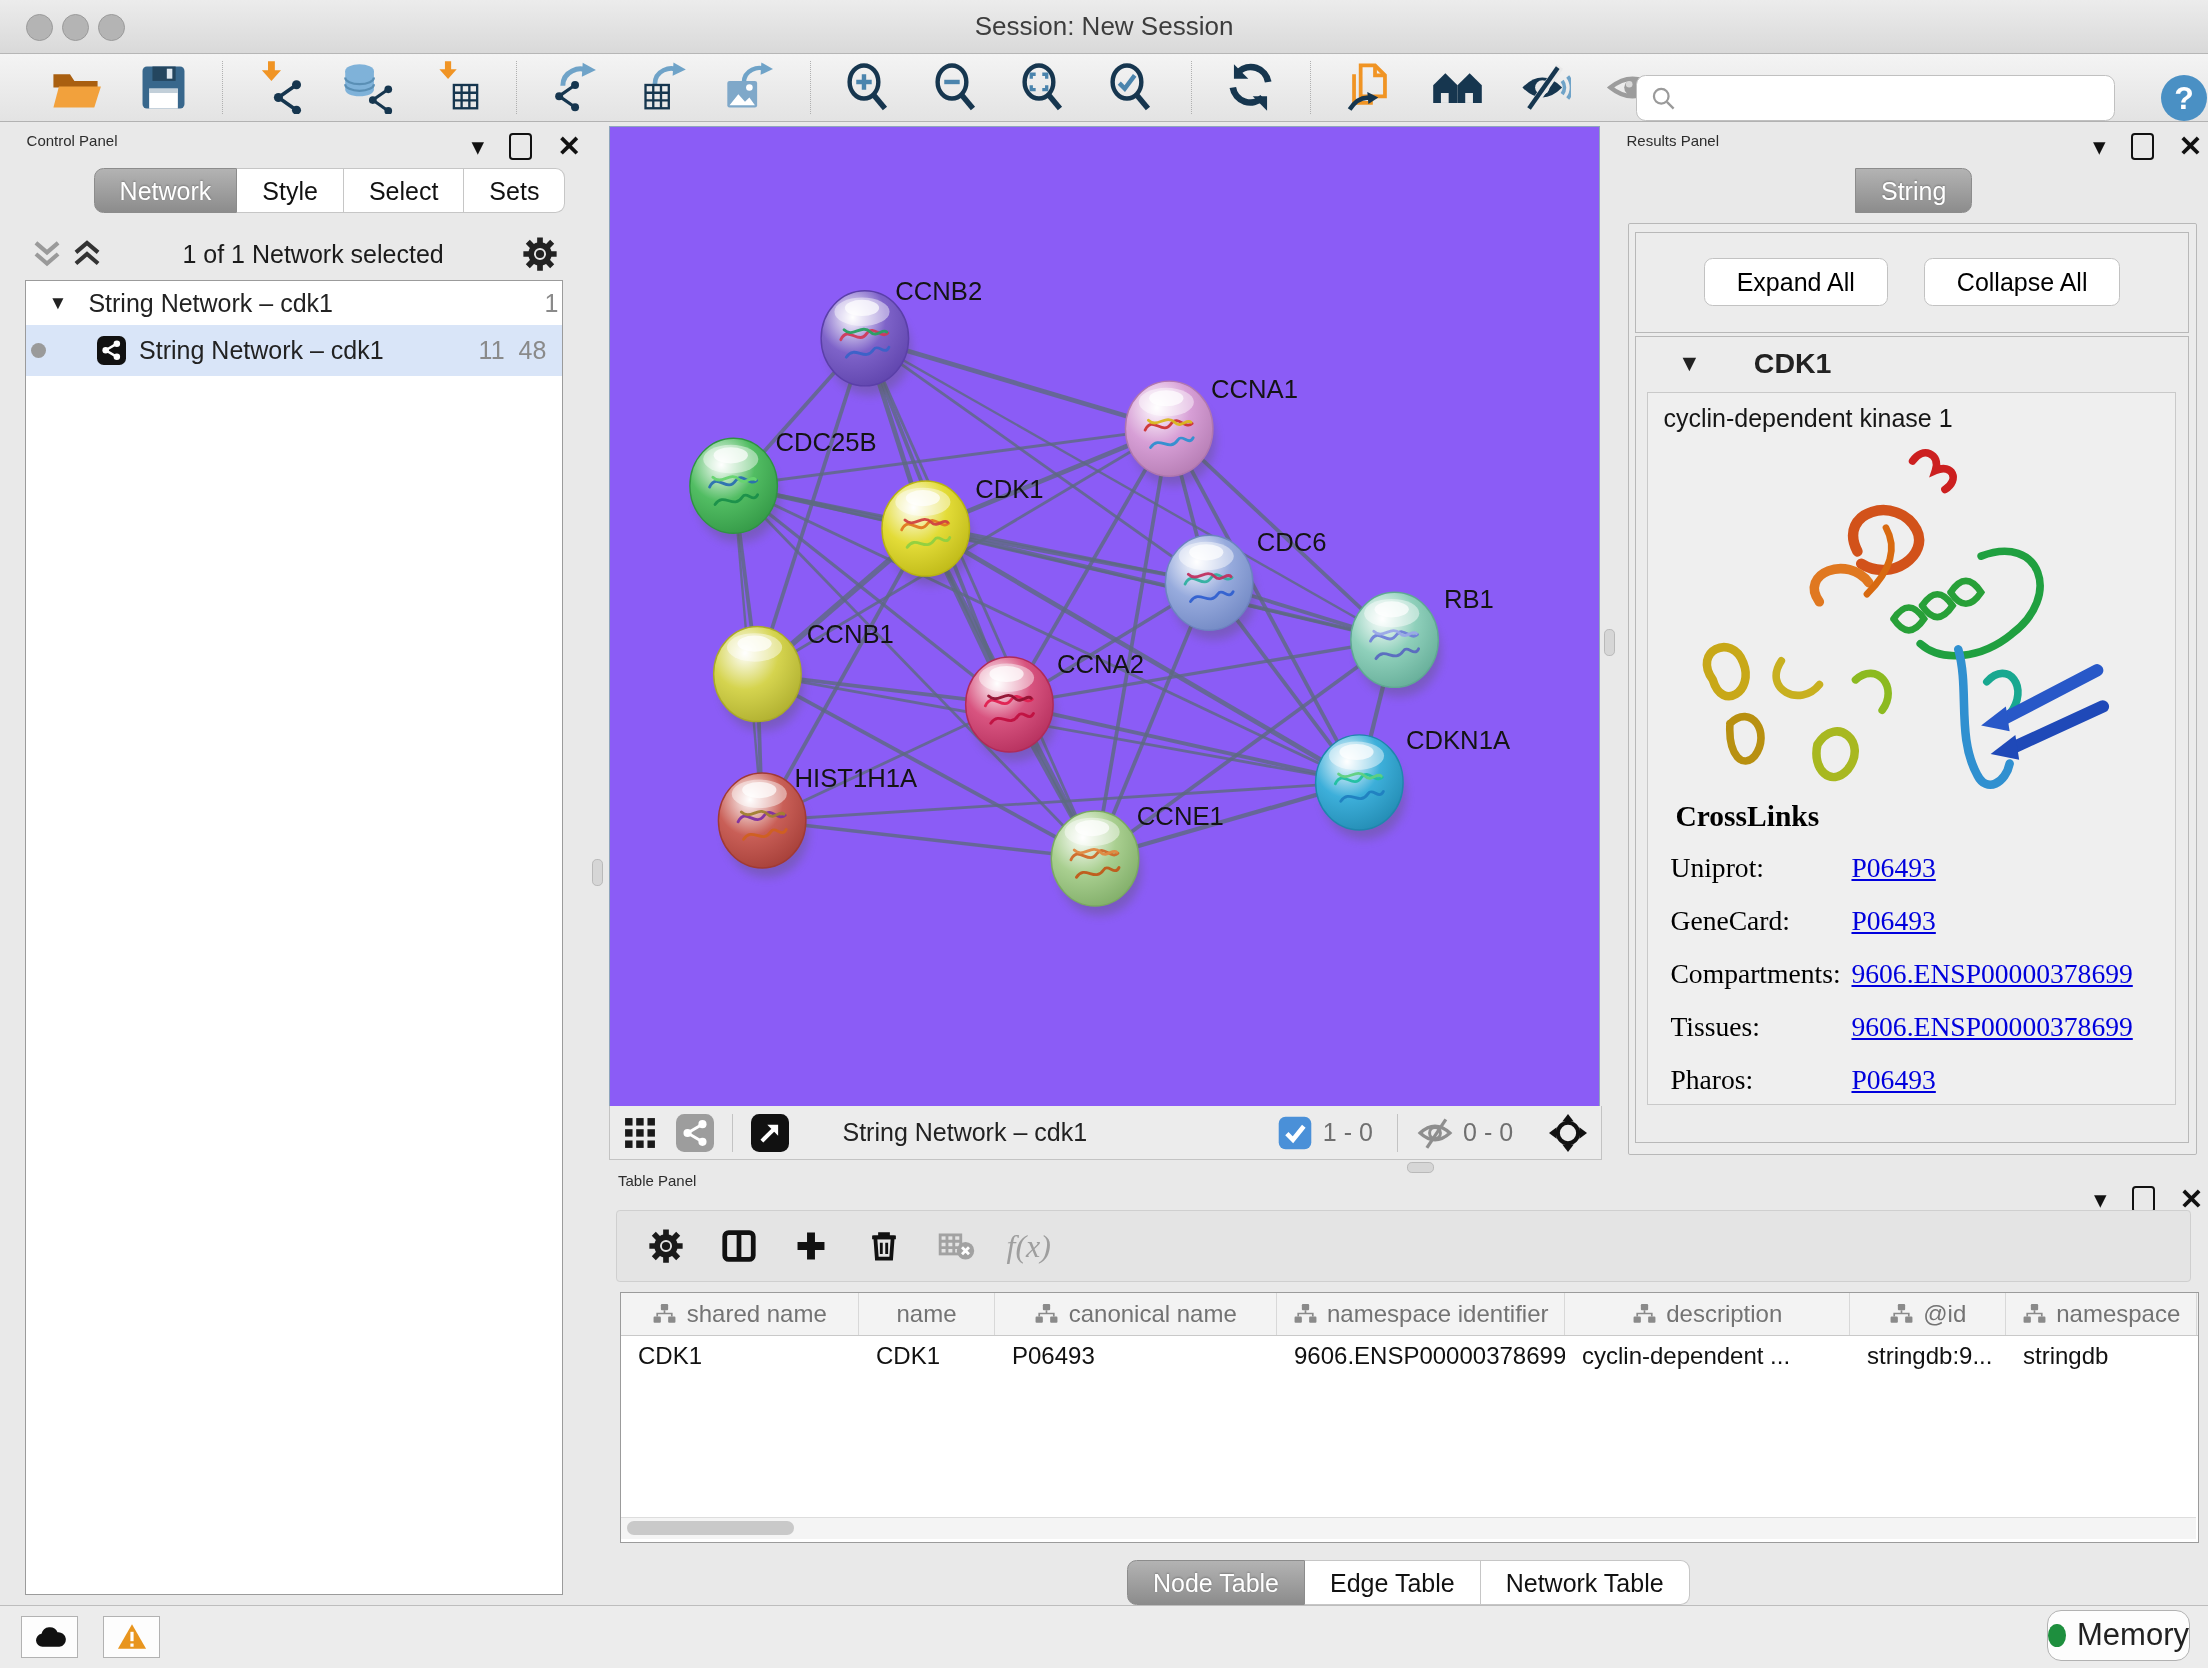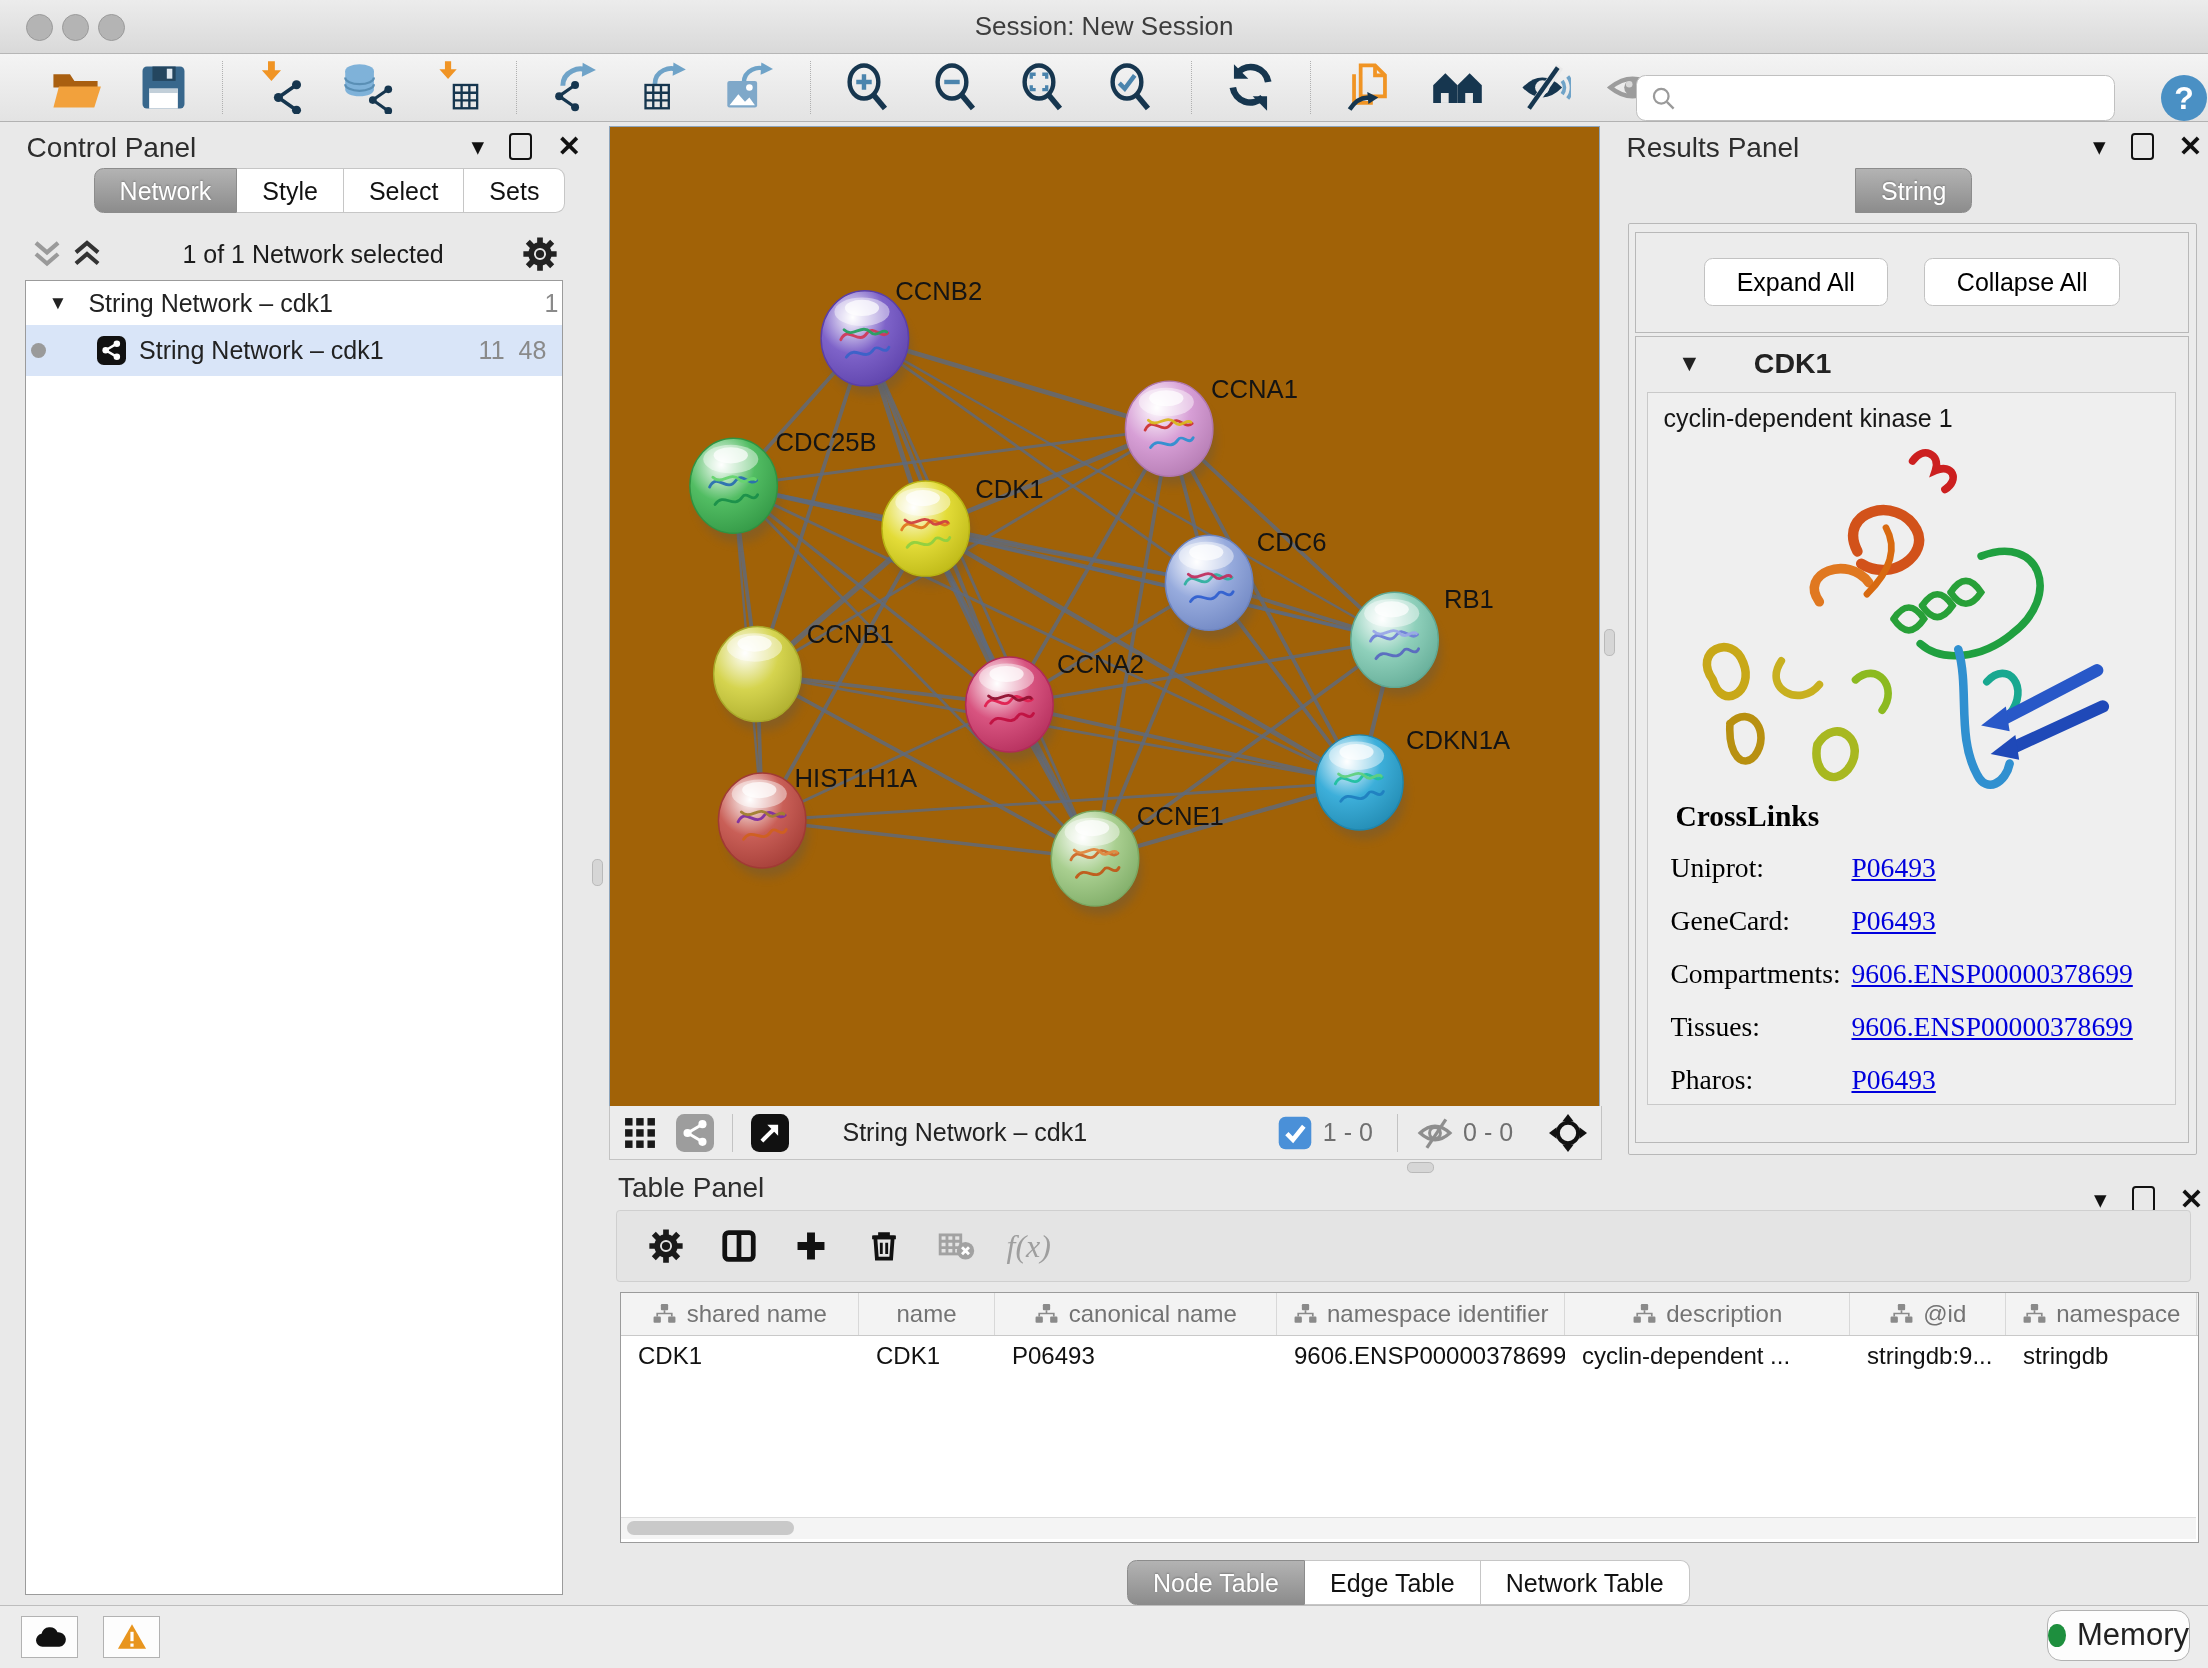--- a/index.html
+++ b/index.html
@@ -18,21 +18,21 @@
   .tb-btn{width:61px;height:61px;display:flex;align-items:center;justify-content:center;margin:0 13.3px;}
   .tb-btn svg{width:53px;height:53px;}
   .tb-sep{width:0;height:53px;border-left:1.9px dotted #b0b0b0;margin:0 15px;}
   #search-wrap{position:absolute;left:1636px;top:75px;width:477px;height:44px;background:#fff;
                border:1px solid #c0c0c0;border-radius:9.5px;display:flex;align-items:center;}
   #search-wrap svg{width:27px;height:27px;margin-left:13.3px;}
   #search-input{border:none;outline:none;flex:1;font-size:23px;background:transparent;height:38px;}
   #help-btn{position:absolute;left:2161px;top:75px;width:46px;height:46px;border-radius:50%;
             background:#4a90c4;color:#fff;font-size:32px;font-weight:bold;text-align:center;line-height:46px;}
   
-  .panel-title{font-size:28px;color:#2d2d2d;}
+  .panel-title{font-size:15px;color:#2d2d2d;}
   .ph-btns{position:absolute;display:flex;align-items:center;gap:25px;font-size:25px;color:#111;}
   .ph-square{width:19px;height:23px;border:2.9px solid #111;border-radius:3.8px;display:inline-block;}
   .ph-x{font-weight:bold;font-size:28.5px;}
   .mac-tabs{display:flex;}
   .mac-tab{background:#fff;border:1px solid #c6c6c6;border-left:none;font-size:25px;color:#111;
            padding:6.7px 25px;line-height:30px;}
   .mac-tab:first-child{border-left:1px solid #c6c6c6;border-radius:9.5px 0 0 9.5px;}
   .mac-tab:last-child{border-radius:0 9.5px 9.5px 0;}
   .mac-tab.selected{background:linear-gradient(#b3b3b3,#8c8c8c);color:#fff;border-color:#8c8c8c;
                     text-shadow:0 -1px 1.9px rgba(0,0,0,.25);}
@@ -42,21 +42,21 @@
   #cp-statusrow{position:absolute;left:19px;top:107px;width:533px;height:46px;display:flex;align-items:center;}
   #cp-status{flex:1;text-align:center;font-size:25px;color:#1b1b1b;}
   #net-list{position:absolute;left:17px;top:156px;width:536px;height:1313px;background:#fff;
             border:1px solid #9b9b9b;}
   .tree-row{position:relative;height:44px;display:flex;align-items:center;font-size:25px;}
   .tree-row .count{position:absolute;color:#8a8a8a;}
   #tree-row-child{background:#d9e5f8;height:51px;}
   .badge{width:28.5px;height:28.5px;border-radius:6.7px;background:#111;display:inline-block;}
   .badge svg{width:28.5px;height:28.5px;}
   
-  #net-canvas{left:609px;top:126px;width:989px;height:979px;background:#a16207;border:1px solid #8ea5bc;}
+  #net-canvas{left:609px;top:126px;width:989px;height:979px;background:#8b5cf6;border:1px solid #8ea5bc;}
   #net-bottombar{left:609px;top:1106px;width:991px;height:53px;background:#ececec;
                  border:1px solid #c3c3c3;border-top:none;display:flex;align-items:center;}
   #net-bottombar .sep{width:0;height:38px;border-left:1px solid #c3c3c3;margin:0 17px;}
   .bb-ic{width:40px;height:40px;display:flex;align-items:center;justify-content:center;}
   .bb-ic svg{width:38px;height:38px;}
   #nb-title{font-size:25px;color:#222;margin-left:53px;flex:1;}
   .nb-count{font-size:25px;color:#6f6f6f;margin:0 7.6px;}
   
   #results-panel{left:1617px;top:124px;width:592px;height:1037px;}
   #rp-tab{position:absolute;left:238px;top:44px;}

